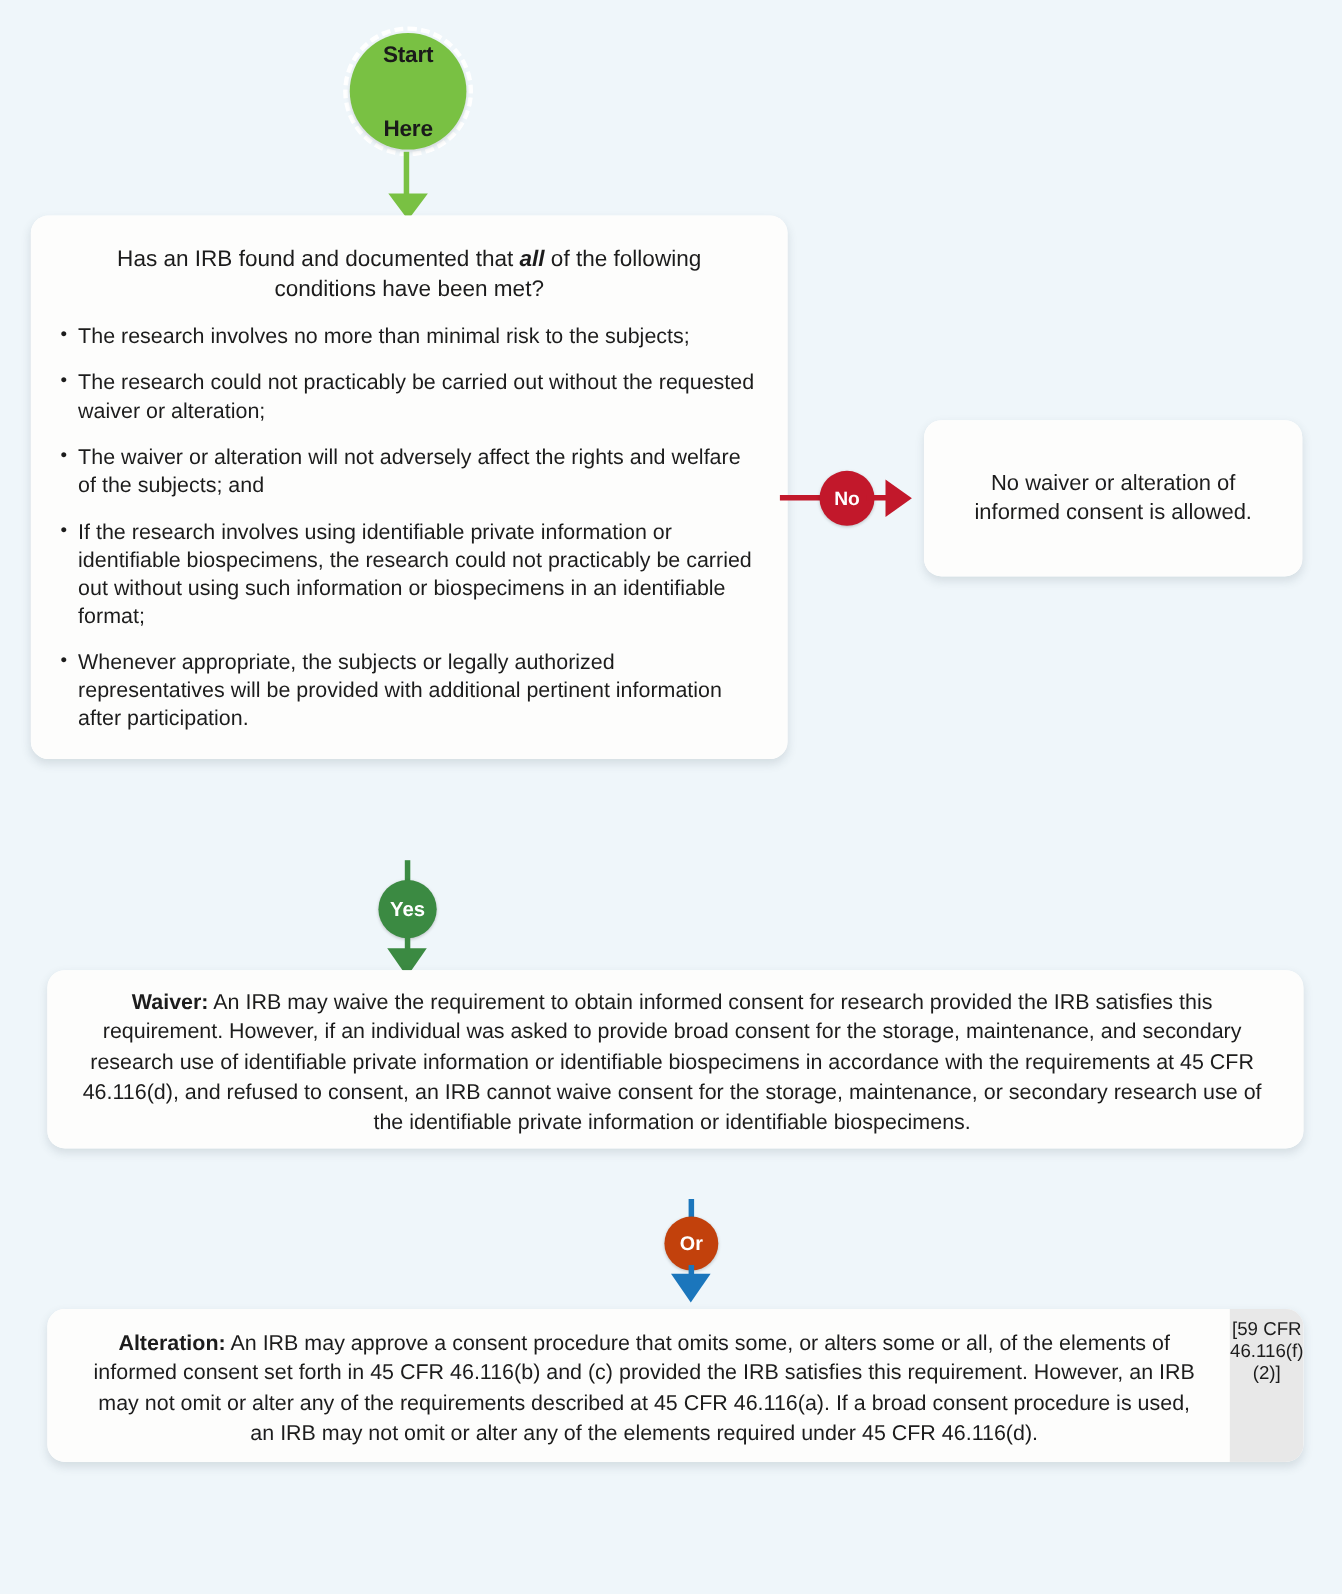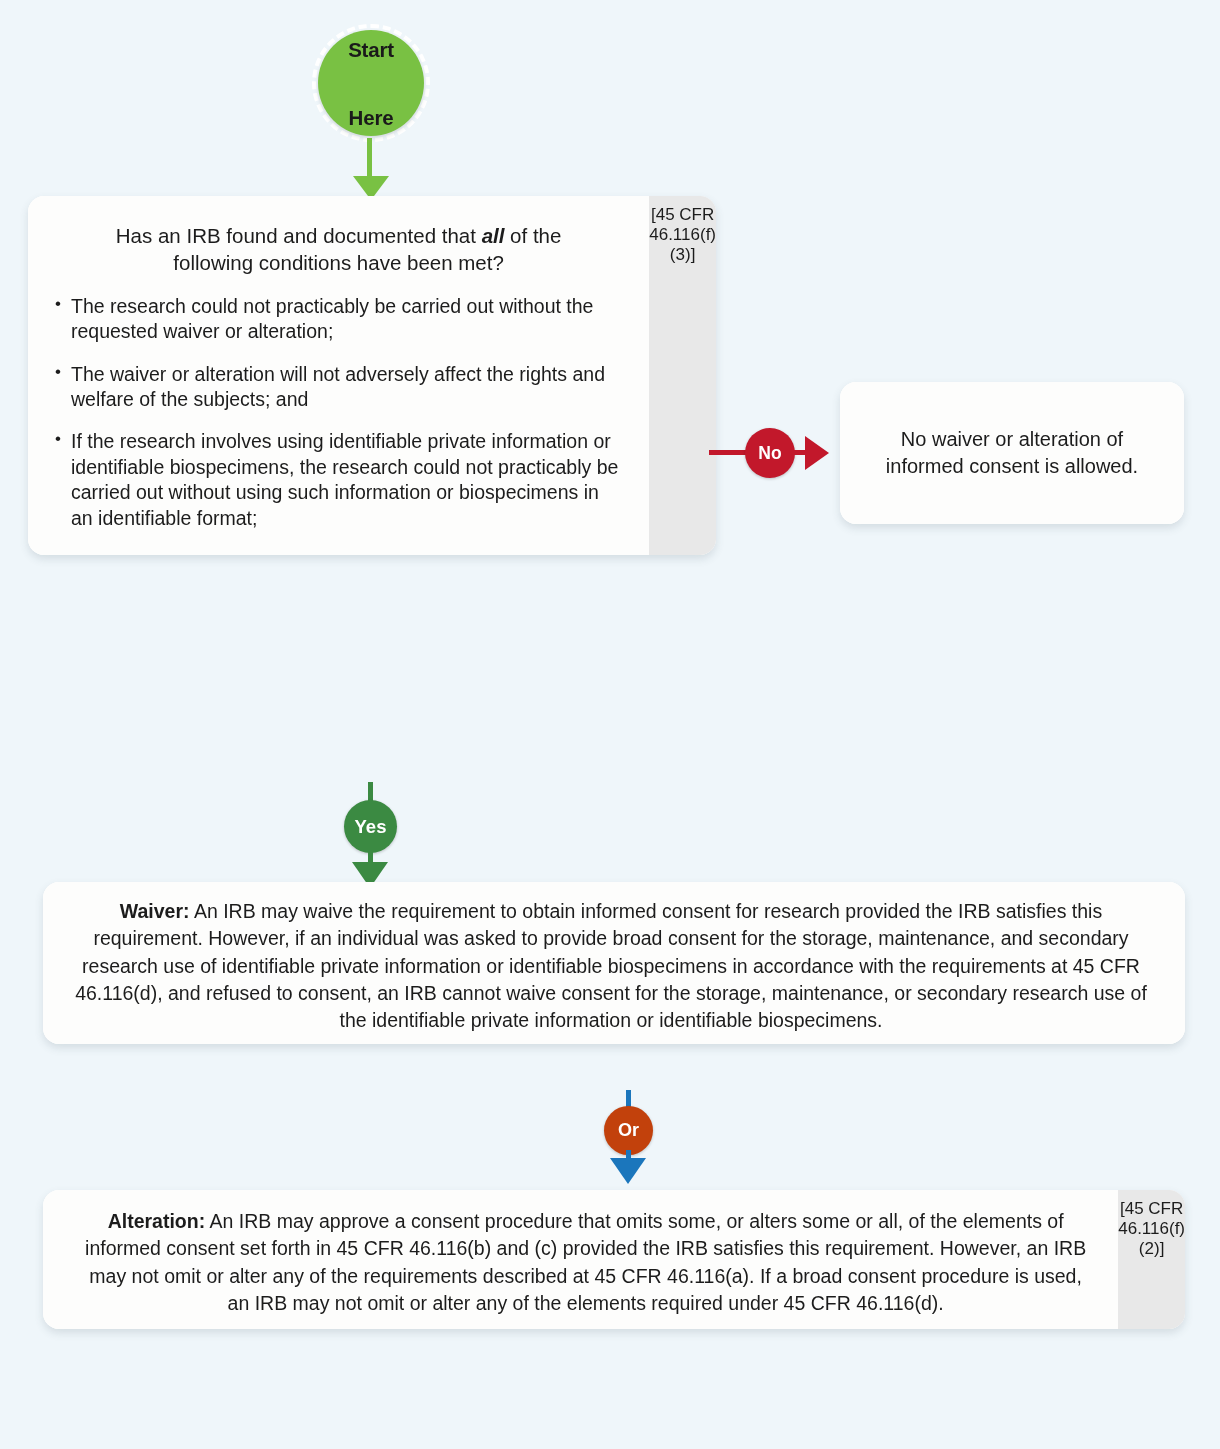--- a/index.html
+++ b/index.html
@@ -266,26 +266,27 @@
 
   <div class="conn-line-v" id="conn-start-line"></div>
   <div class="arrow-down" id="conn-start-arrow"></div>
 
   <div class="card" id="question-box">
     <div class="card-body">
       <div class="q-title">
         <span>Has an IRB found and documented that </span><i>all</i><span> of the following conditions have been met?</span>
       </div>
       <ul class="q-list">
+        <li>The research involves no more than minimal risk to the subjects;</li>
         <li>The research could not practicably be carried out without the requested waiver or alteration;</li>
         <li>The waiver or alteration will not adversely affect the rights and welfare of the subjects; and</li>
         <li>If the research involves using identifiable private information or identifiable biospecimens, the research could not practicably be carried out without using such information or biospecimens in an identifiable format;</li>
+        <li>Whenever appropriate, the subjects or legally authorized representatives will be provided with additional pertinent information after participation.</li>
       </ul>
     </div>
-    <div class="card-footer">[45 CFR 46.116(f)(3)]</div>
   </div>
 
   <div class="conn-line-h" id="conn-no-line-a"></div>
   <div class="badge-circle" id="badge-no">No</div>
   <div class="conn-line-h" id="conn-no-line-b"></div>
   <div class="arrow-right" id="conn-no-arrow"></div>
 
   <div class="card" id="no-result-box">
     <div class="card-body">
       <div class="no-result-text">No waiver or alteration of informed consent is allowed.</div>
@@ -305,16 +306,16 @@
 
   <div class="conn-line-v" id="conn-or-line-a"></div>
   <div class="badge-circle" id="badge-or">Or</div>
   <div class="conn-line-v" id="conn-or-line-b"></div>
   <div class="arrow-down" id="conn-or-arrow"></div>
 
   <div class="card" id="alteration-box">
     <div class="card-body">
       <p class="wide-text"><b>Alteration:</b><span> An IRB may approve a consent procedure that omits some, or alters some or all, of the elements of informed consent set forth in 45 CFR 46.116(b) and (c) provided the IRB satisfies this requirement. However, an IRB may not omit or alter any of the requirements described at 45 CFR 46.116(a). If a broad consent procedure is used, an IRB may not omit or alter any of the elements required under 45 CFR 46.116(d).</span></p>
     </div>
-    <div class="card-footer">[45 CFR 46.116(f)(2)]</div>
+    <div class="card-footer">[59 CFR 46.116(f)(2)]</div>
   </div>
 
 </div>
 
 </body></html>

